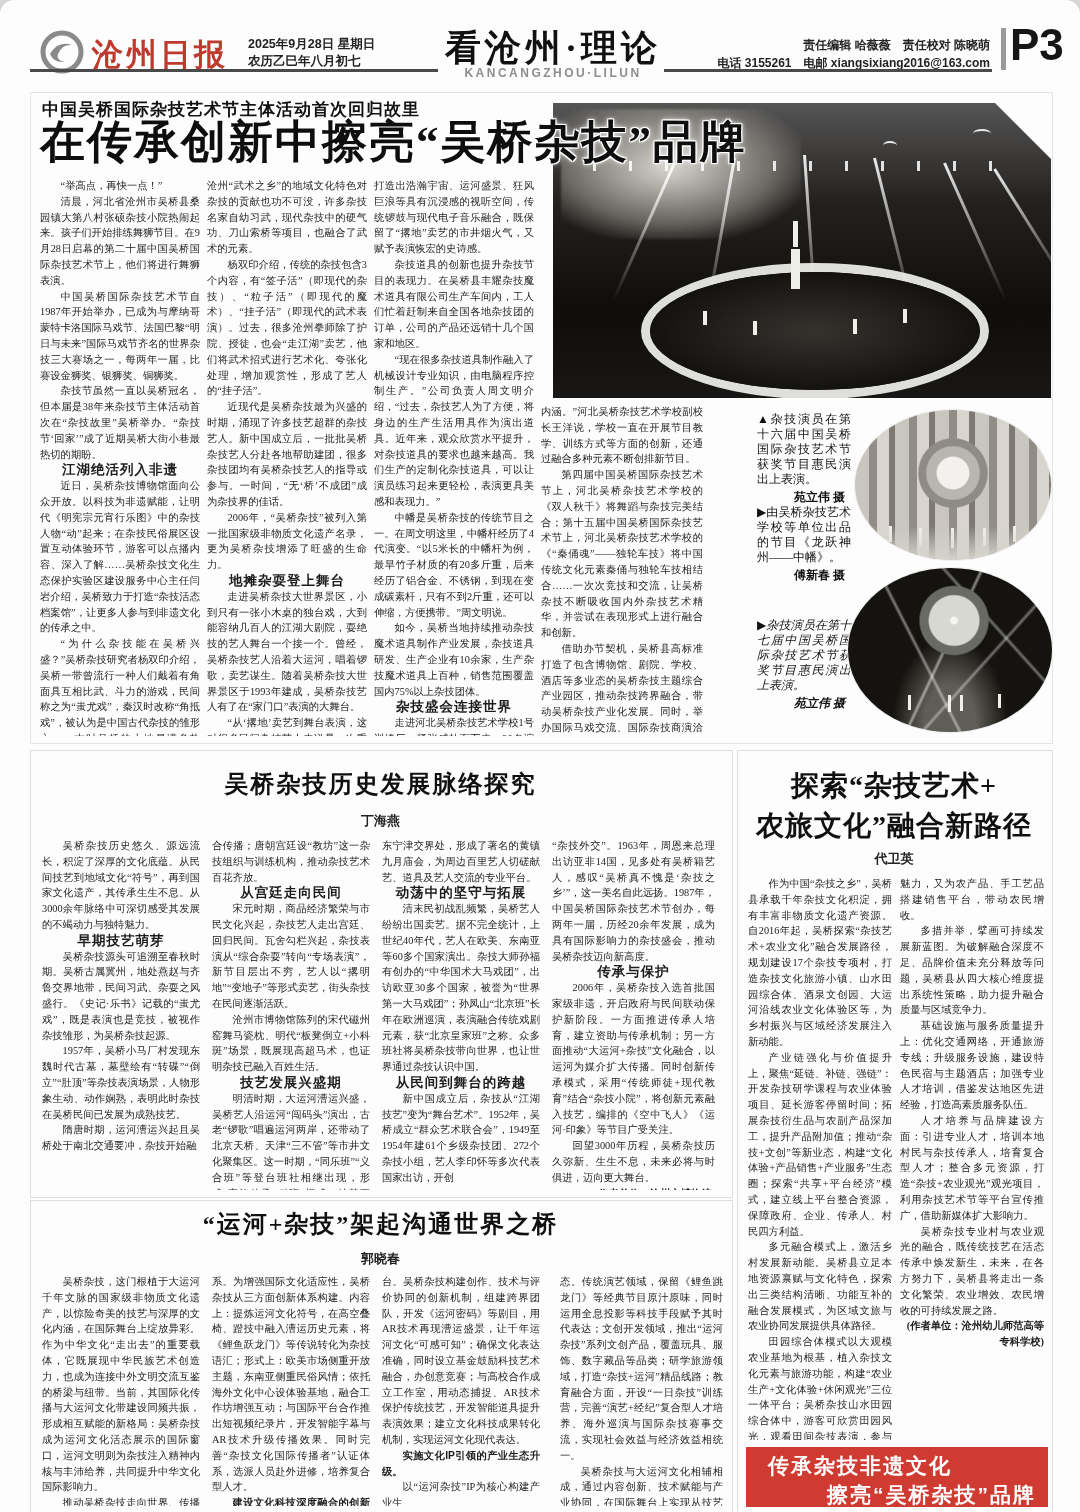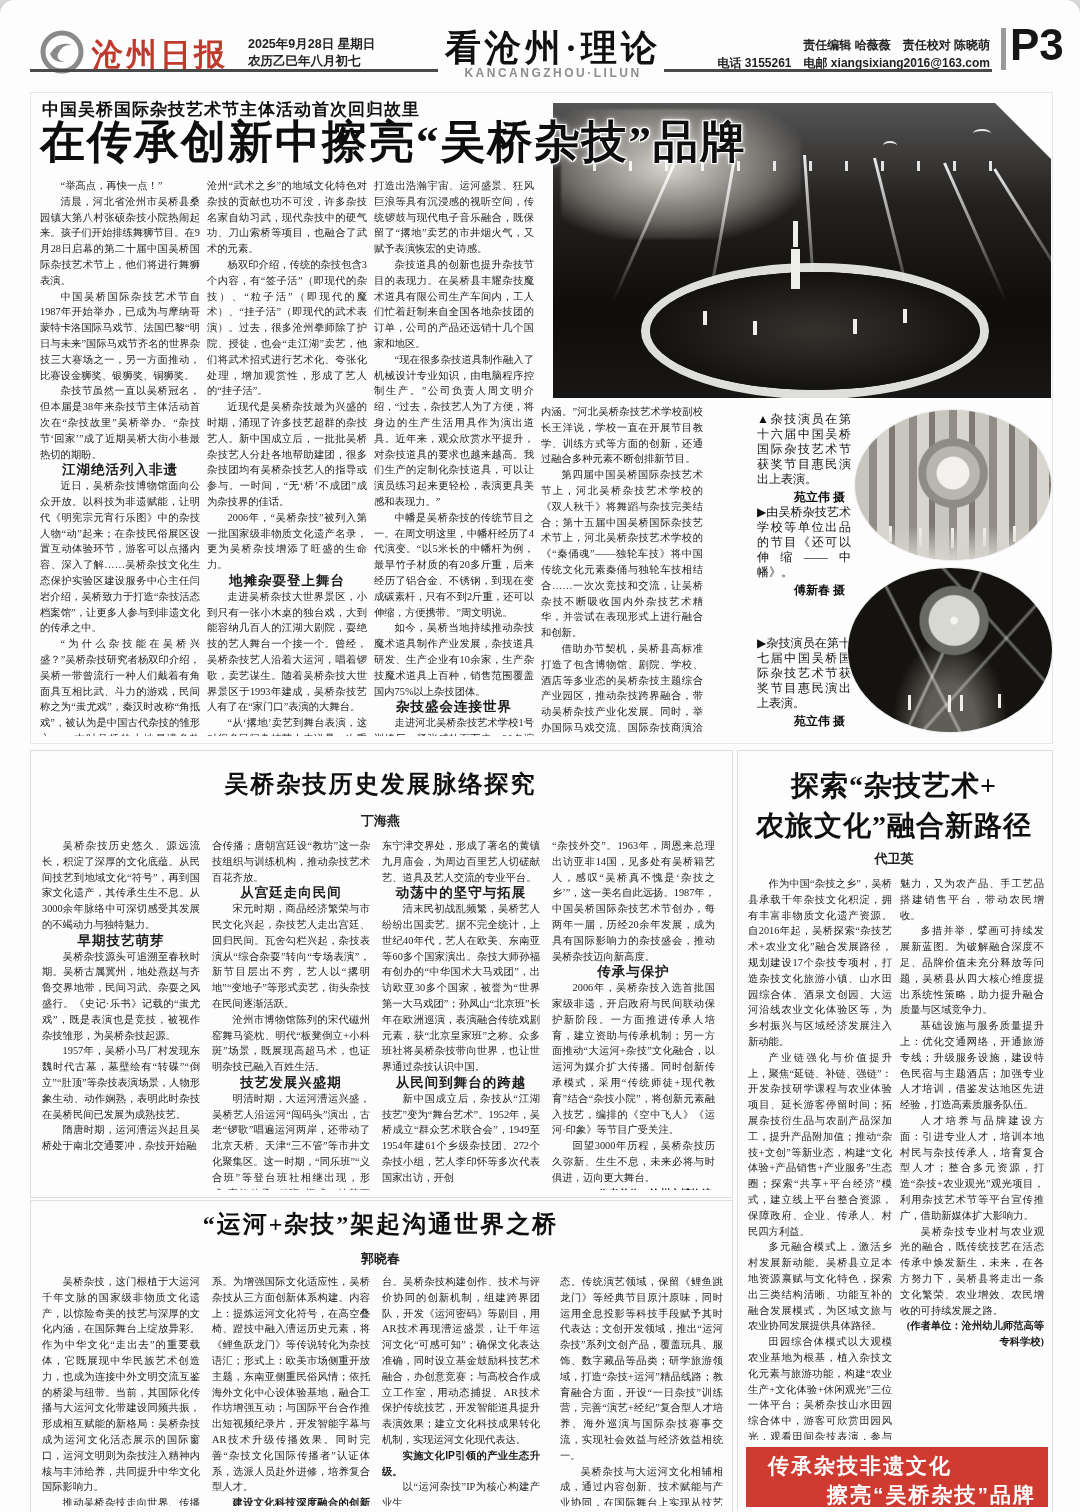--- a/index.html
+++ b/index.html
@@ -119,21 +119,21 @@
     <div class="abs perf" style="left:150px;top:208px;width:4px;height:14px;"></div>
     <div class="abs perf" style="left:200px;top:218px;width:4px;height:14px;"></div>
     <div class="abs perf" style="left:300px;top:216px;width:4px;height:15px;"></div>
     <div class="abs perf" style="left:350px;top:206px;width:4px;height:14px;"></div>
     <div class="abs corner-fold" style="right:0;top:0;"></div>
   </div>
 
   <div class="abs col" style="left:40px;top:178px;width:160px;height:558px;">
       <p class="blk blk-p">“举高点，再快一点！”</p>
       <p class="blk blk-p">清晨，河北省沧州市吴桥县桑园镇大第八村张硕杂技小院热闹起来。孩子们开始排练舞狮节目。在9月28日启幕的第二十届中国吴桥国际杂技艺术节上，他们将进行舞狮表演。</p>
-      <p class="blk blk-p">中国吴桥国际杂技艺术节自1987年开始举办，已成为与摩纳哥蒙特卡洛国际马戏节、法国巴黎“明日与未来”国际马戏节齐名的世界杂技三大赛场之一，另一方面推动，比赛设金狮奖、银狮奖、铜狮奖。</p>
+      <p class="blk blk-p">中国吴桥国际杂技艺术节自1987年开始举办，已成为与摩纳哥蒙特卡洛国际马戏节、法国巴黎“明日与未来”国际马戏节齐名的世界杂技三大赛场之一，每两年一届，比赛设金狮奖、银狮奖、铜狮奖。</p>
       <p class="blk blk-p">杂技节虽然一直以吴桥冠名，但本届是38年来杂技节主体活动首次在“杂技故里”吴桥举办。“杂技节‘回家’”成了近期吴桥大街小巷最热切的期盼。</p>
       <p class="blk blk-h">江湖绝活列入非遗</p>
       <p class="blk blk-p">近日，吴桥杂技博物馆面向公众开放。以科技为非遗赋能，让明代《明宪宗元宵行乐图》中的杂技人物“动”起来；在杂技民俗展区设置互动体验环节，游客可以点播内容、深入了解……吴桥杂技文化生态保护实验区建设服务中心主任闫岩介绍，吴桥致力于打造“杂技活态档案馆”，让更多人参与到非遗文化的传承之中。</p>
       <p class="blk blk-p">“为什么杂技能在吴桥兴盛？”吴桥杂技研究者杨双印介绍，吴桥一带曾流行一种人们戴着有角面具互相比武、斗力的游戏，民间称之为“蚩尤戏”，秦汉时改称“角抵戏”，被认为是中国古代杂技的雏形之一。古时吴桥的土地易涝多盐碱，冬春农闲时，吴桥人用画碟、水壶、板凳等生活用品卖艺谋生，杂技逐渐从田间娱乐演变为谋生手段。</p>
     </div>
   <div class="abs col" style="left:207px;top:178px;width:160px;height:558px;">
       <p class="blk blk-pc">沧州“武术之乡”的地域文化特色对杂技的贡献也功不可没，许多杂技名家自幼习武，现代杂技中的硬气功、刀山索桥等项目，也融合了武术的元素。</p>
       <p class="blk blk-p">杨双印介绍，传统的杂技包含3个内容，有“签子活”（即现代的杂技）、“粒子活”（即现代的魔术）、“挂子活”（即现代的武术表演）。过去，很多沧州拳师除了护院、授徒，也会“走江湖”卖艺，他们将武术招式进行艺术化、夸张化处理，增加观赏性，形成了艺人的“挂子活”。</p>
       <p class="blk blk-p">近现代是吴桥杂技最为兴盛的时期，涌现了许多技艺超群的杂技艺人。新中国成立后，一批批吴桥杂技艺人分赴各地帮助建团，很多杂技团均有吴桥杂技艺人的指导或参与。一时间，“无‘桥’不成团”成为杂技界的佳话。</p>
       <p class="blk blk-p">2006年，“吴桥杂技”被列入第一批国家级非物质文化遗产名录，更为吴桥杂技增添了旺盛的生命力。</p>
@@ -162,25 +162,25 @@
   </div>
   <div class="abs oval oval1" style="left:855px;top:410px;width:196px;height:150px;">
     <div class="abs figure" style="left:34px;bottom:18px;width:3px;height:16px;"></div>
     <div class="abs figure" style="left:64px;bottom:14px;width:3px;height:18px;"></div>
     <div class="abs figure" style="left:96px;bottom:12px;width:3px;height:20px;"></div>
     <div class="abs figure" style="left:128px;bottom:14px;width:3px;height:18px;"></div>
     <div class="abs figure" style="left:158px;bottom:18px;width:3px;height:16px;"></div>
   </div>
 
   <div class="abs caption" style="left:757px;top:505px;width:94px;">
-    <span>▶由吴桥杂技艺术学校等单位出品的节目《还可以伸缩——中幡》。</span>
+    <span>▶由吴桥杂技艺术学校等单位出品的节目《龙跃神州——中幡》。</span>
     <span class="credit">傅新春 摄</span>
   </div>
 
-  <div class="abs caption" style="left:757px;top:636px;width:94px;">
+  <div class="abs caption" style="left:757px;top:618px;width:94px;font-style:italic;">
     <span>▶杂技演员在第十七届中国吴桥国际杂技艺术节获奖节目惠民演出上表演。</span>
     <span class="credit">苑立伟 摄</span>
   </div>
   <div class="abs oval oval2" style="left:848px;top:568px;width:204px;height:164px;">
     <div class="abs figure" style="left:60px;bottom:22px;width:3px;height:15px;"></div>
     <div class="abs figure" style="left:100px;bottom:20px;width:3px;height:17px;"></div>
     <div class="abs figure" style="left:112px;bottom:21px;width:3px;height:16px;"></div>
     <div class="abs figure" style="left:150px;bottom:24px;width:3px;height:14px;"></div>
   </div>
 

